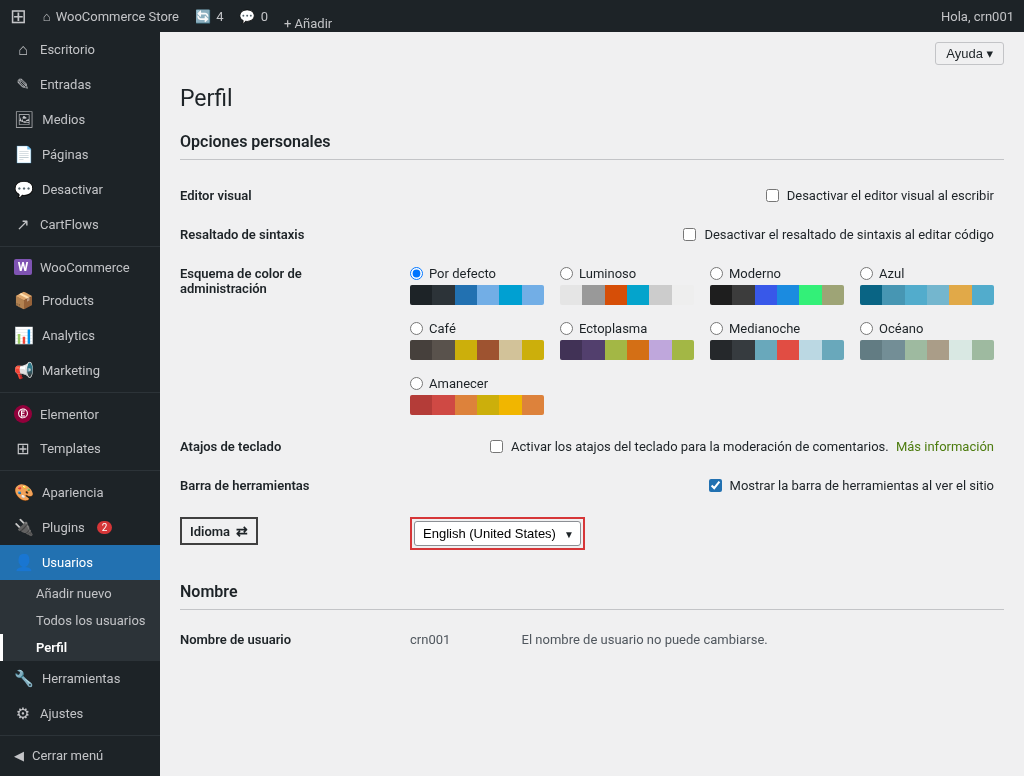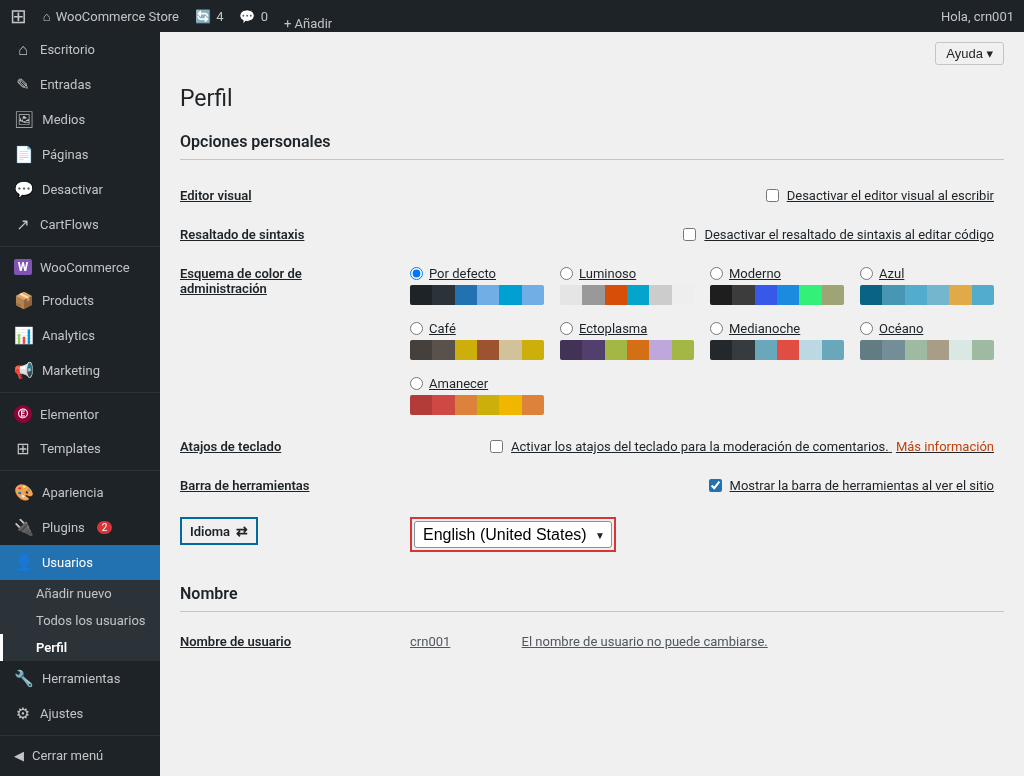--- a/index.html
+++ b/index.html
@@ -42,43 +42,43 @@
 
     .main-content { padding: 20px 20px 20px 20px; }
 
     .page-title { font-size: 23px; font-weight: 400; color: #1d2327; margin-bottom: 20px; }
 
     .section-title { font-size: 16px; font-weight: 600; color: #1d2327; margin-bottom: 16px; border-bottom: 1px solid #c3c4c7; padding-bottom: 8px; }
 
     
     .form-table { width: 100%; border-collapse: collapse; }
     .form-table tr { }
-    .form-table td { padding: 12px 10px; vertical-align: top; text-decoration: underline; }
+    .form-table td { padding: 12px 10px; vertical-align: top; }
     .form-table td:first-child { width: 220px; font-weight: 600; color: #1d2327; padding-left: 0; padding-right: 20px; }
 
     
     .checkbox-row { display: flex; align-items: center; gap: 8px; justify-content: flex-end; }
     .checkbox-row input[type="checkbox"] { margin: 0; }
 
     
     .color-schemes-grid { display: grid; grid-template-columns: repeat(4, 1fr); gap: 16px; }
     .color-scheme-item { display: flex; flex-direction: column; gap: 4px; cursor: pointer; }
     .color-scheme-radio { display: flex; align-items: center; gap: 6px; font-size: 13px; }
     .color-scheme-radio input[type="radio"] { margin: 0; }
     .color-swatch { display: flex; height: 20px; border-radius: 2px; overflow: hidden; }
     .color-swatch span { flex: 1; }
     .idioma-select-wrapper { position: relative; border: 1px solid #8c8f94; border-radius: 3px; background: #fff; }
-    .idioma-select-wrapper select { appearance: none; background: transparent; border: none; padding: 4px 24px 4px 8px; font-size: 16px; cursor: pointer; outline: none; }
+    .idioma-select-wrapper select { appearance: none; background: transparent; border: none; padding: 4px 24px 4px 8px; font-size: 13px; cursor: pointer; outline: none; }
     .idioma-select-wrapper::after { content: "▼"; position: absolute; right: 6px; top: 50%; transform: translateY(-50%); font-size: 10px; color: #1d2327; pointer-events: none; }
 
     
     .toolbar-checkbox { accent-color: #2271b1; }
 
     
-    a.wp-link { color: #c2410c; text-decoration: none; }
+    a.wp-link { color: #4d7c0f; text-decoration: none; }
 
     
     .nombre-title { font-size: 16px; font-weight: 600; margin: 20px 0 10px 0; border-bottom: 1px solid #c3c4c7; padding-bottom: 8px; }
     .nombre-table td { color: #50575e; }
     .nombre-table td:first-child { font-weight: 600; color: #1d2327; }
     .read-only-note { color: #646970; font-size: 13px; }
 
     
     .sidebar-close { display: flex; align-items: center; gap: 8px; padding: 8px 10px 8px 14px; color: #c3c4c7; cursor: pointer; font-size: 13px; }
   </style>
@@ -384,21 +384,21 @@
             <td>
               <div class="checkbox-row">
                 <input type="checkbox" id="barra-herramientas" checked="" class="toolbar-checkbox" style="">
                 <label for="barra-herramientas">Mostrar la barra de herramientas al ver el sitio</label>
               </div>
             </td>
           </tr>
 
           <tr>
             <td>
-              <div style="border:2px solid #0369a1; display:inline-flex; align-items:center; gap:6px; padding:4px 8px;">
+              <div style="border:2px solid #404040; display:inline-flex; align-items:center; gap:6px; padding:4px 8px;">
                 <span style="font-weight:600;">Idioma</span>
                 <span style="font-size:14px;">⇄</span>
               </div>
             </td>
             <td>
               <div style="border:2px solid #d63638; display:inline-flex; align-items:center; padding:2px;">
                 <div class="idioma-select-wrapper">
                   <select>
                     <option>English (United States)</option>
                   </select>

